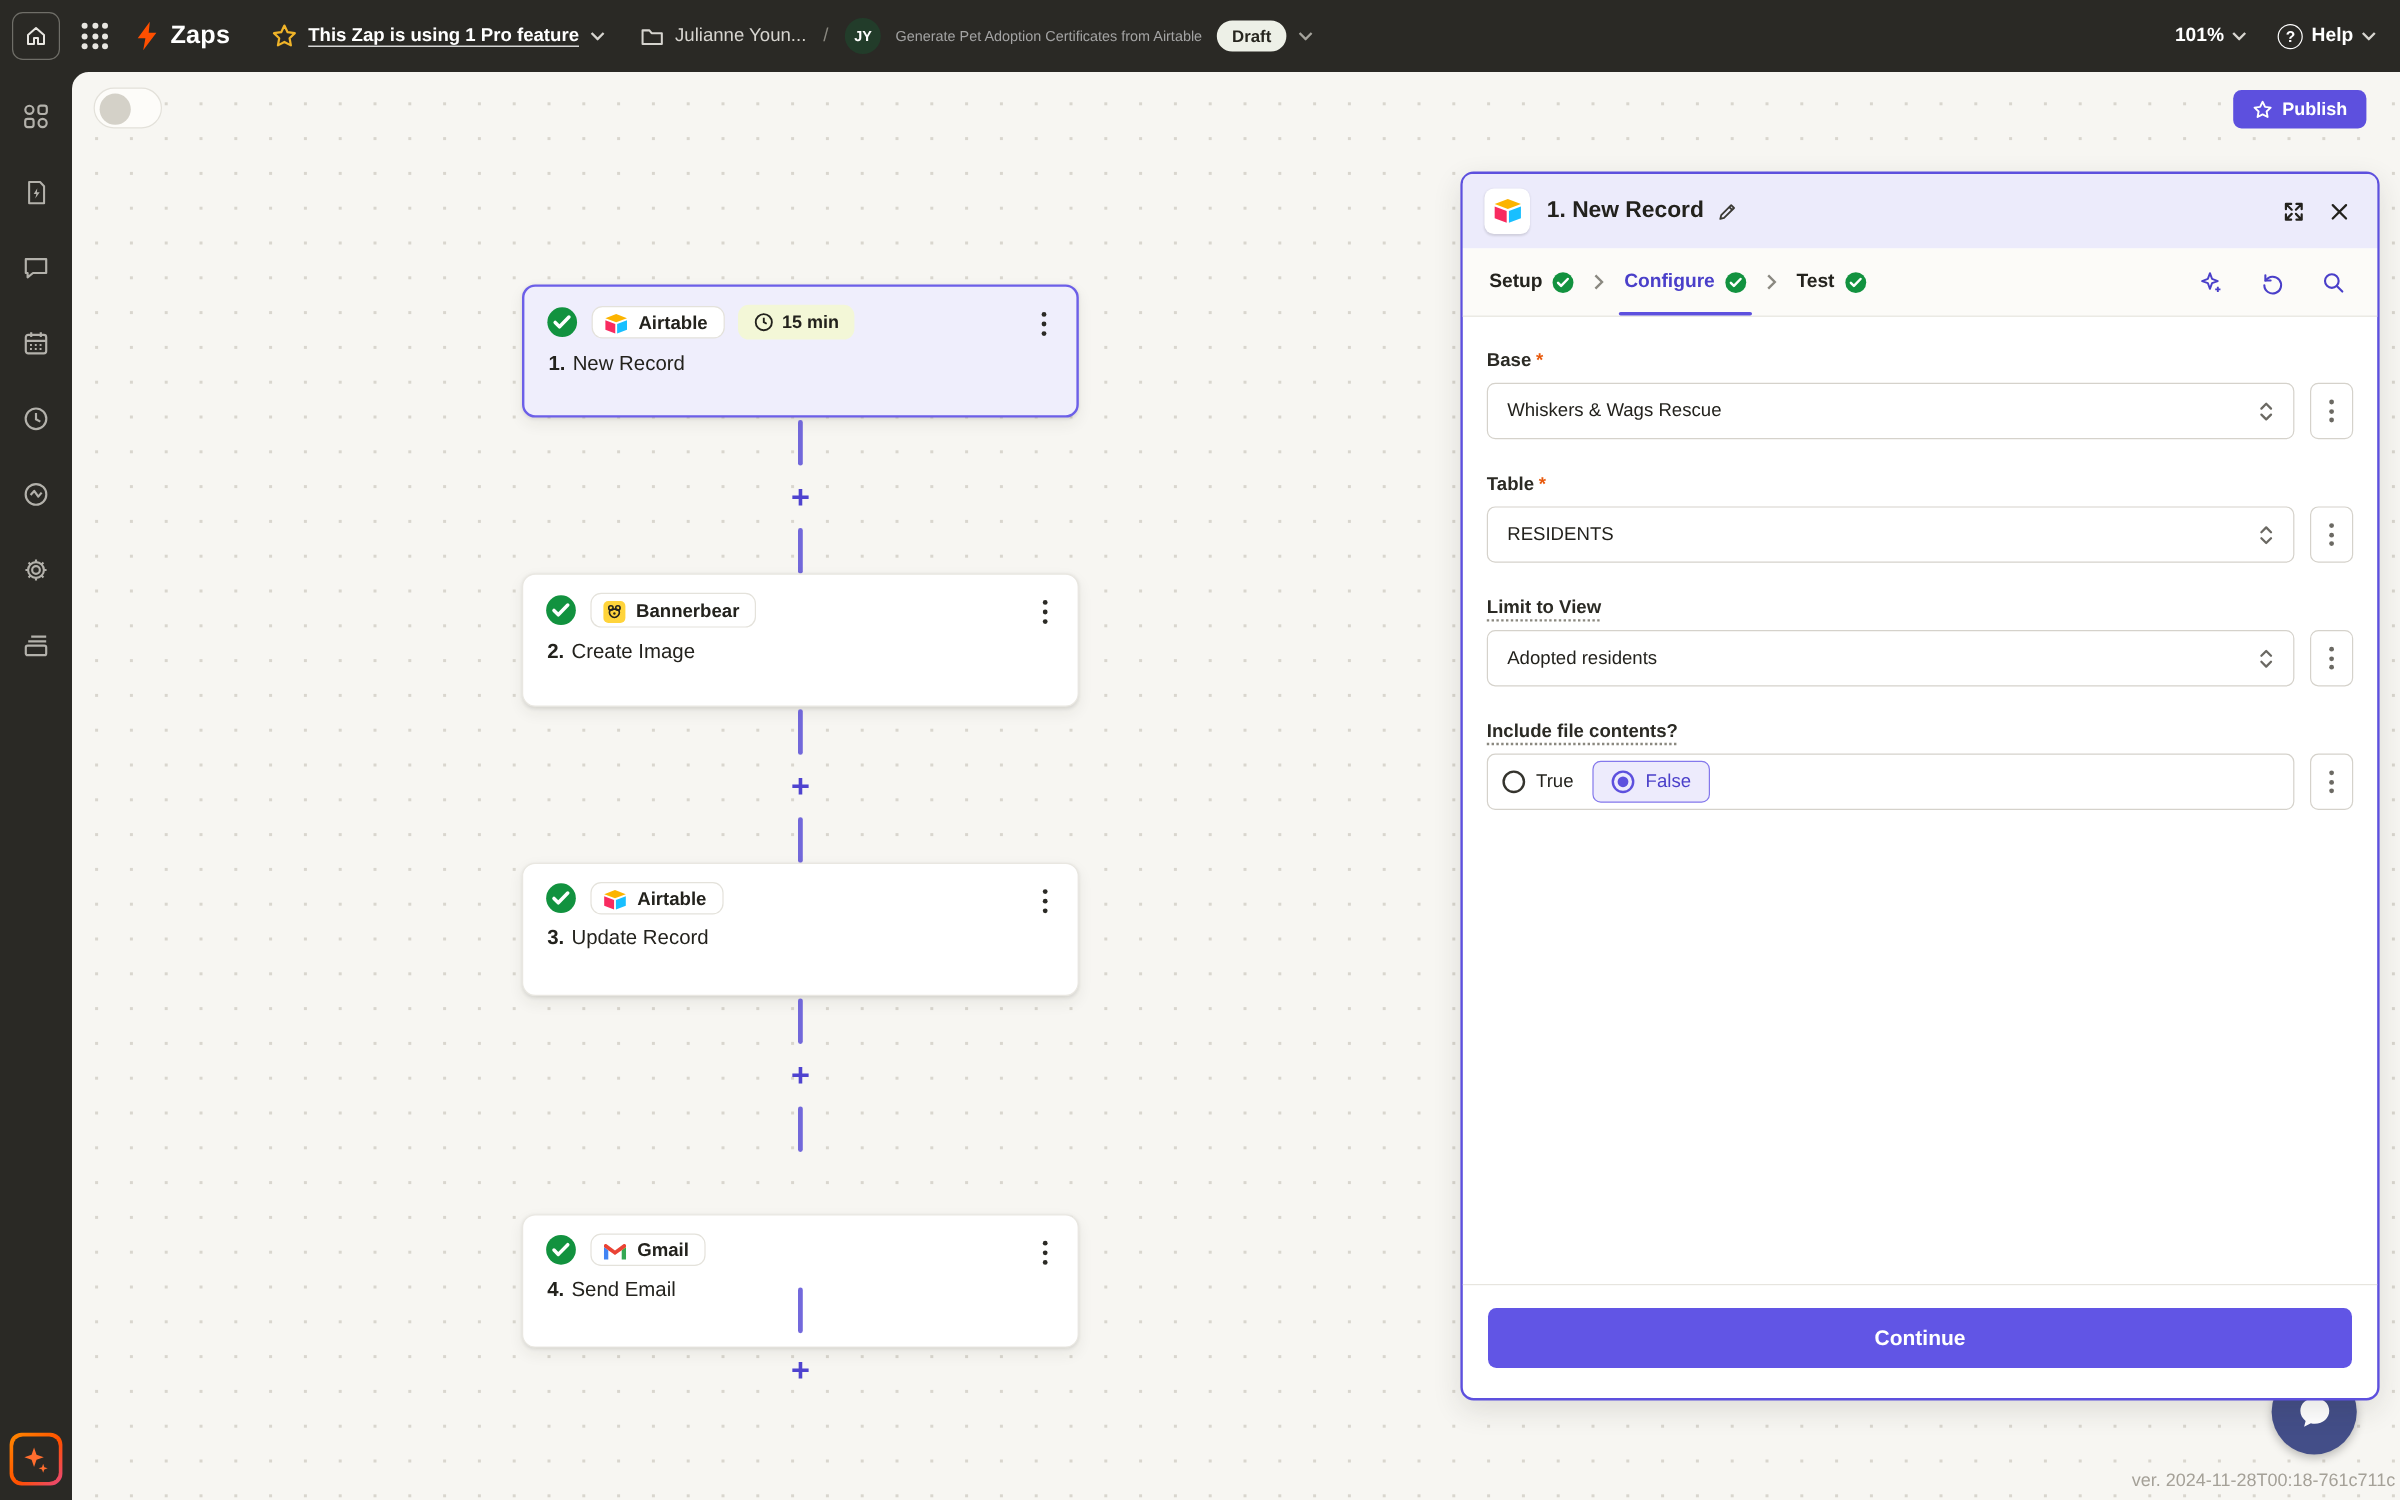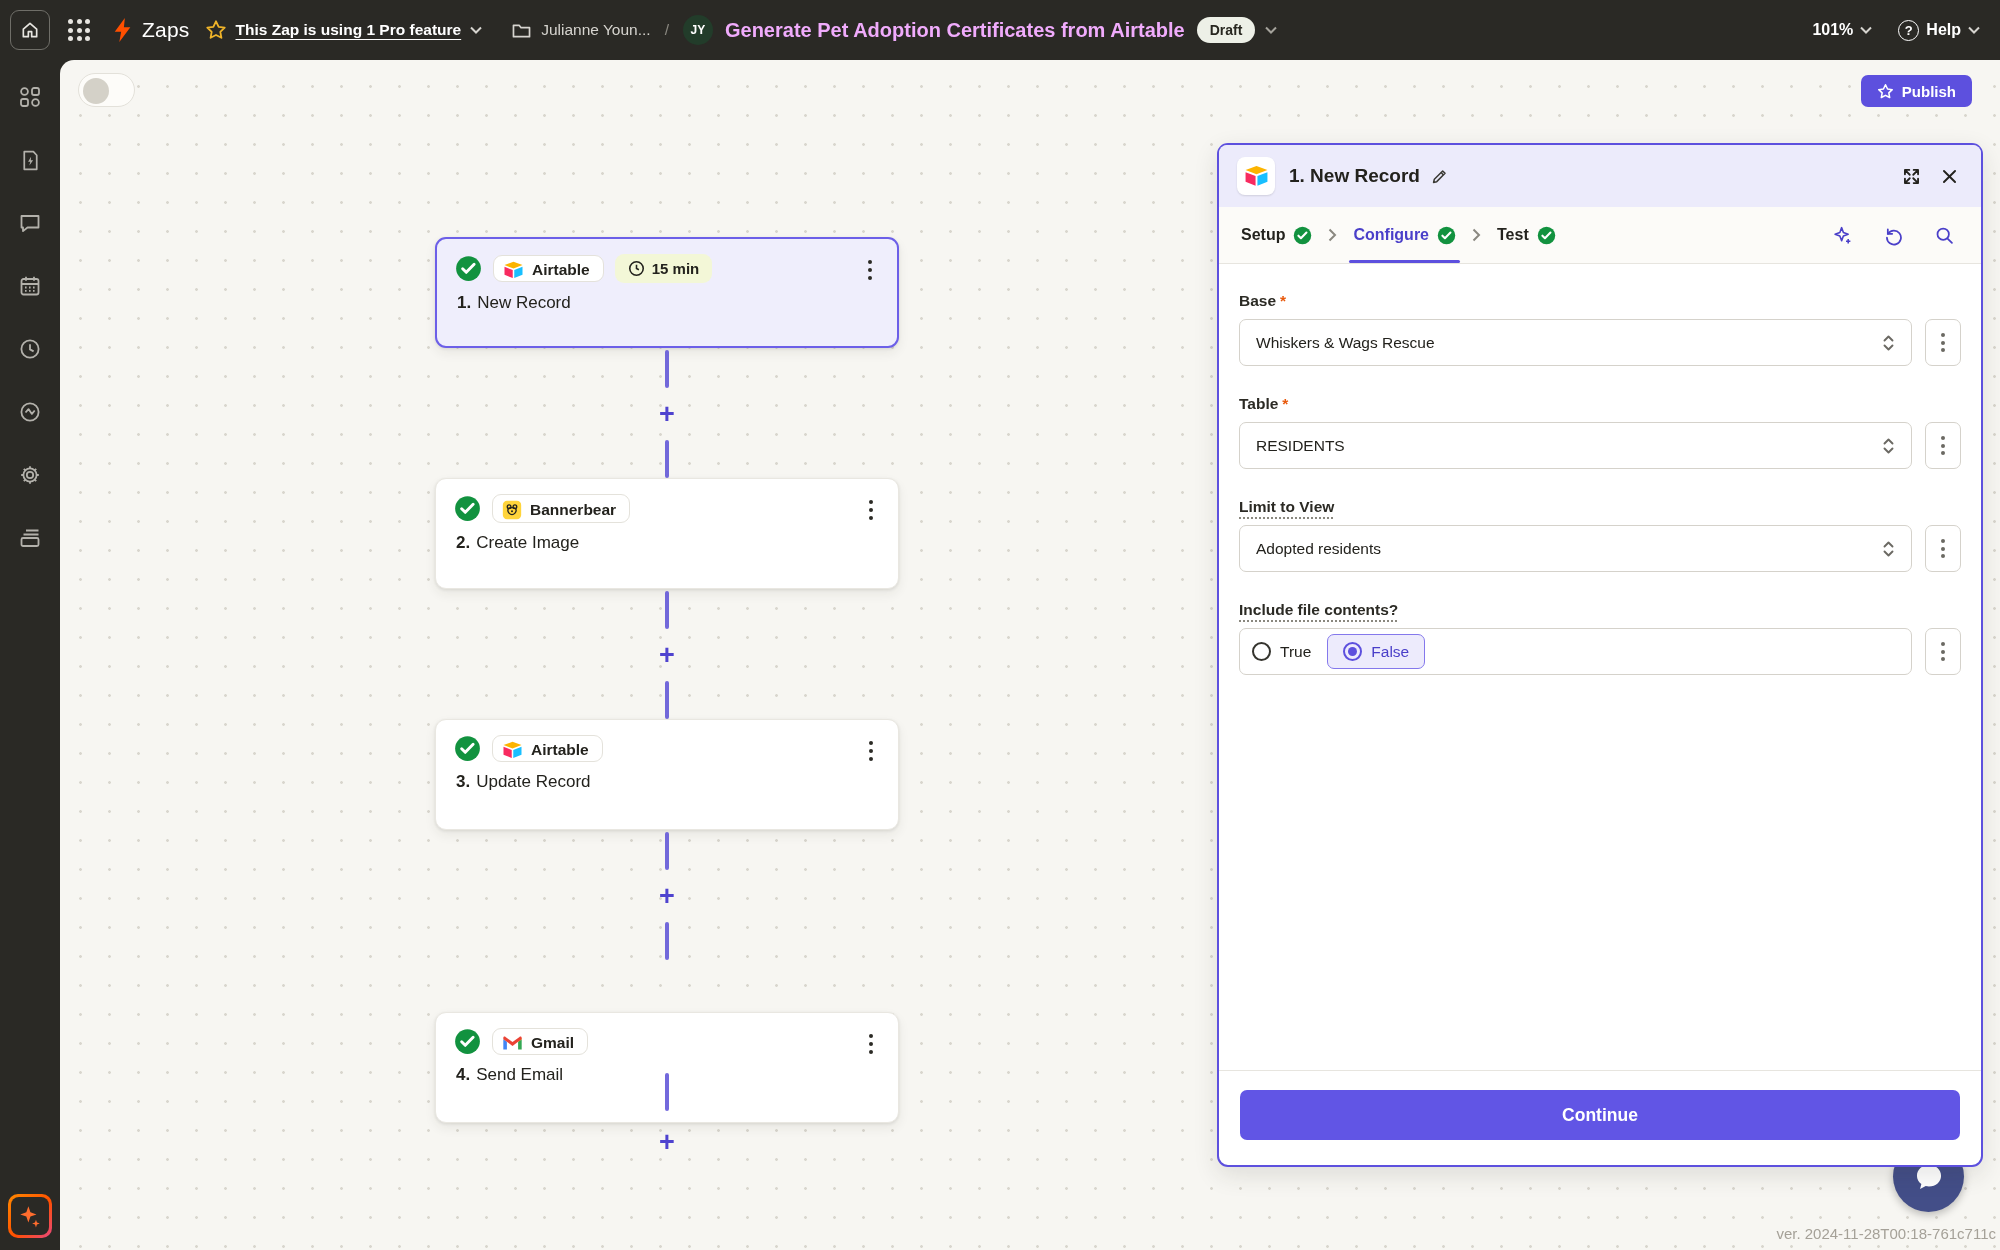--- a/index.html
+++ b/index.html
@@ -7,28 +7,28 @@
   body { font-family:"Liberation Sans","DejaVu Sans",sans-serif; background:#2a2925; position:relative; }
 
   
   .topbar { position:absolute; left:0; top:0; width:2000px; height:60px; background:#2a2925;
             display:flex; align-items:center; padding:0 20px 0 10px; color:#fff; }
   .home-btn { width:40px; height:40px; border:1.5px solid #6f6e68; border-radius:9px;
               display:flex; align-items:center; justify-content:center; margin-right:18px; cursor:pointer; }
   .grid-icon { display:grid; grid-template-columns:repeat(3,5px); grid-gap:3.5px; margin-right:22px; cursor:pointer; }
   .grid-icon i { width:5px; height:5px; border-radius:50%; background:#e8e6e1; }
   .bolt { margin-right:8px; }
-  .zaps-label { font-size:21px; font-weight:normal; letter-spacing:.2px; margin-right:15px; }
+  .zaps-label { font-size:21px; font-weight:bold; letter-spacing:.2px; margin-right:34px; }
   .pro-feature { display:flex; align-items:center; gap:9px; margin-right:30px; cursor:pointer; }
   .pro-feature span.txt { font-size:15.5px; font-weight:bold; text-decoration:underline; text-underline-offset:4px; }
   .crumb { display:flex; align-items:center; gap:10px; color:#d6d4cf; font-size:15.5px; }
   .crumb .sep { color:#8a8880; margin:0 4px; }
   .avatar { width:30px; height:30px; border-radius:50%; background:#223c2a; color:#fff; font-size:12px;
             font-weight:bold; display:flex; align-items:center; justify-content:center; }
-  .zap-title { color:#f0abfc; font-size:20px; font-weight:bold; margin-left:12px; white-space:nowrap; }
+  .zap-title { color:#a3a3a3; font-size:12px; font-weight:normal; margin-left:12px; white-space:nowrap; }
   .draft-badge { background:#edf0e7; color:#27261f; font-size:14px; font-weight:bold; padding:5px 13px;
                  border-radius:999px; margin-left:12px; }
   .topbar-right { margin-left:auto; display:flex; align-items:center; gap:26px; }
   .zoom-ctl, .help-ctl { display:flex; align-items:center; gap:7px; font-size:16px; font-weight:bold; cursor:pointer; }
   .qmark { width:21px; height:21px; border:1.6px solid #fff; border-radius:50%; font-size:13px; font-weight:bold;
            display:flex; align-items:center; justify-content:center; }
 
   
   .sidebar { position:absolute; left:0; top:60px; width:60px; height:1190px; background:#2a2925;
              display:flex; flex-direction:column; align-items:center; padding-top:16px; gap:21px; }

